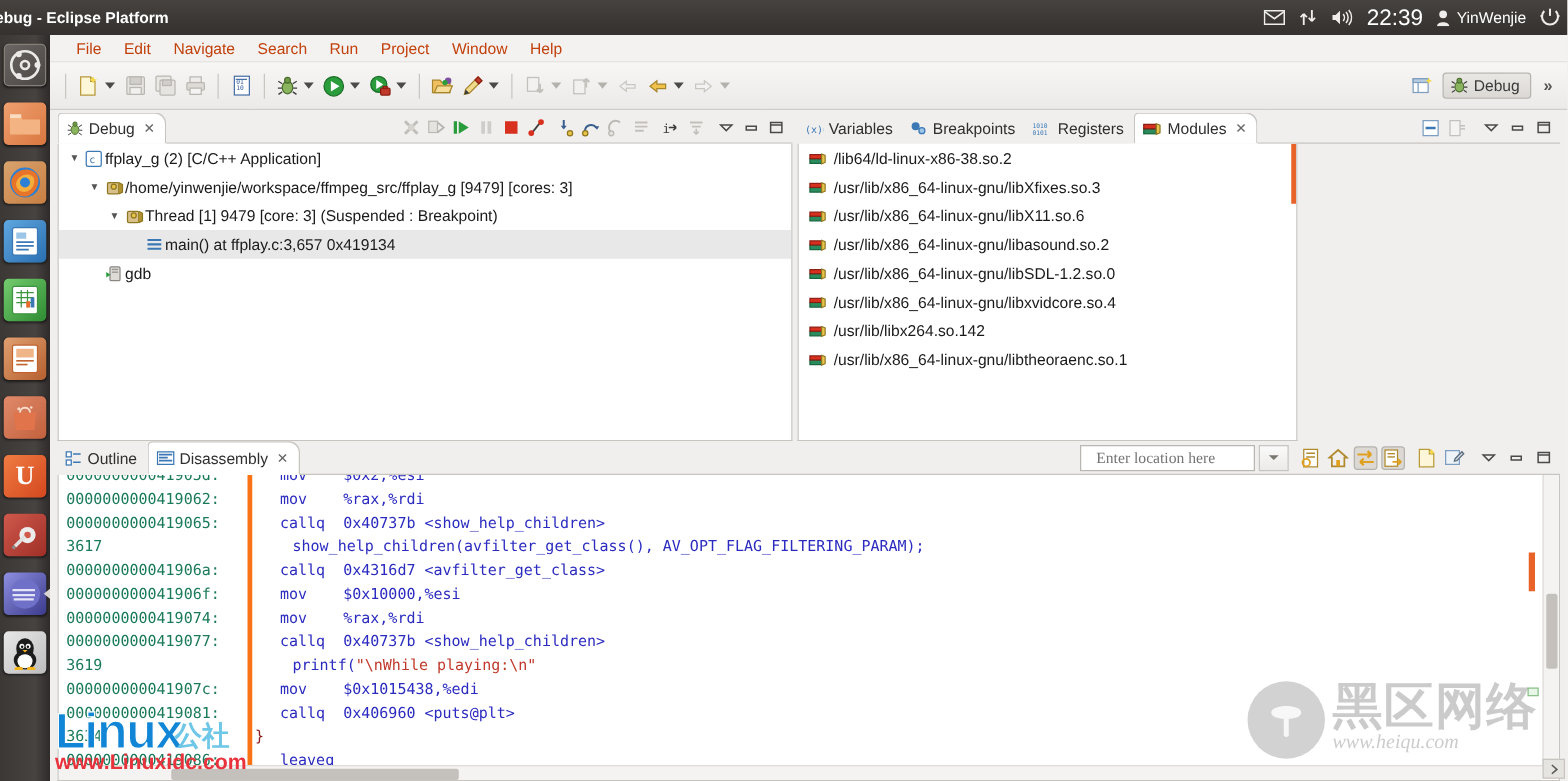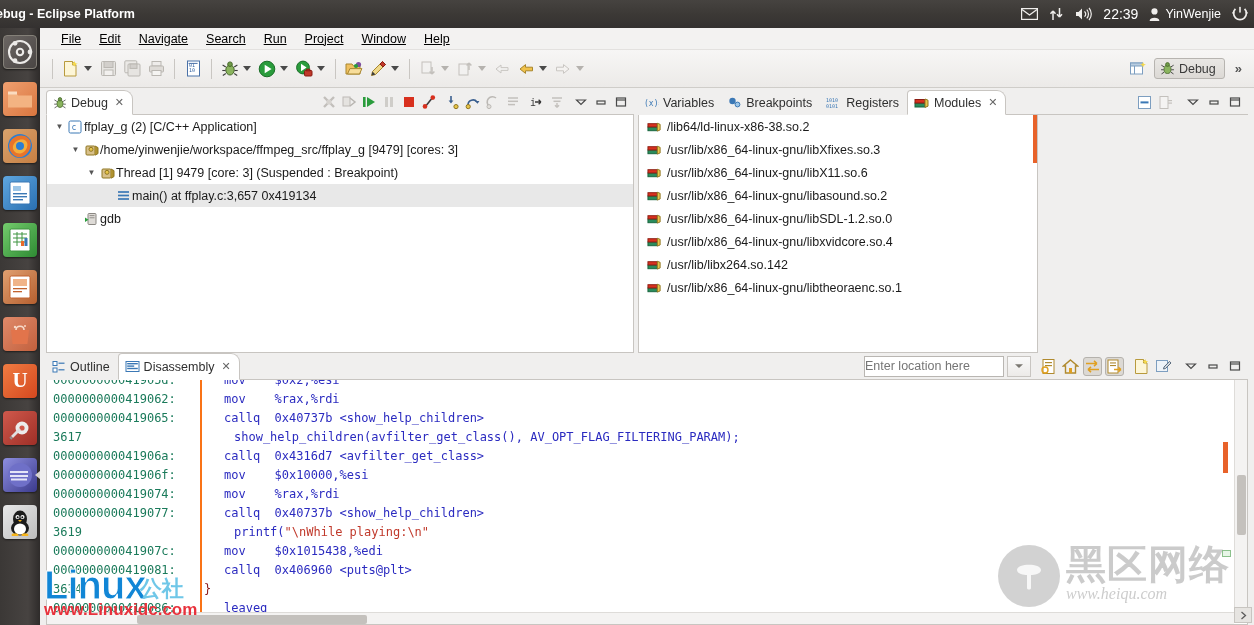--- a/index.html
+++ b/index.html
@@ -20,21 +20,21 @@
   }
   #win-title{
     font-weight:bold; font-size:12.5px; color:#ffffff;
     padding-left:0px; margin-left:-4px; white-space:nowrap;
   }
   #panel-right{
     margin-left:auto; display:flex; align-items:center; gap:11px;
     padding-right:6px; font-size:12.5px;
   }
   #panel-right .ind{ display:flex; align-items:center; color:#f4f2f0; }
-  #panel-clock{ color:#ffffff; font-size:14px; }
+  #panel-clock{ color:#ffffff; font-size:18px; }
   #panel-user{ display:flex; align-items:center; gap:5px; color:#ffffff; }
 
   
   #launcher{
     position:absolute; left:0; top:28px; width:40px; height:597px;
     background: linear-gradient(90deg,#3b3836 0%,#474341 70%,#2e2b2a 100%);
     overflow:hidden;
   }
   .li{ position:relative; width:40px; height:47px; display:flex; align-items:center; justify-content:center; }
   .li .tile{
@@ -66,21 +66,21 @@
     position:absolute; left:40px; top:28px; width:1214px; height:597px;
     background:#f0efee;
   }
 
   
   #menubar{
     height:22px; display:flex; align-items:center; gap:0px;
     padding-left:12px; background:#f3f2f1;
     border-bottom:1px solid #e3e1df;
   }
-  #menubar .mi{ padding:3px 9px; font-size:12.5px; color:#000000; cursor:default;text-decoration:underline; }
+  #menubar .mi{ padding:3px 9px; font-size:12.5px; color:#c2410c; cursor:default; }
 
   
   #toolbar{
     height:38px; display:flex; align-items:center; padding:0 6px;
     background:linear-gradient(180deg,#f7f6f5,#eceae8);
     border-bottom:1px solid #cfcdc9;
     position:relative;
   }
   .tb-sep{ width:1px; height:20px; background:#c9c6c2; margin:0 6px; }
   .tb-btn{
@@ -130,33 +130,33 @@
   .tree-row.sel{ background:#e8e8e8; }
   .twisty{ width:13px; text-align:center; color:#555; font-size:8px; }
   .tico{ width:18px; display:flex; align-items:center; justify-content:center; }
 
   
   .mod-row{ display:flex; align-items:center; height:23px; padding-left:6px; font-size:12.5px; color:#1a1a1a; white-space:nowrap;}
   .mod-row .tico{ margin-right:4px; }
 
   
   #disasm-body{ display:flex; font-family:"DejaVu Sans Mono", monospace; font-size:12px; }
-  #addr-col{ width:155px; flex:0 0 155px; background:#ffffff; border-right:2px solid #f97316; padding-left:6px;}
+  #addr-col{ width:155px; flex:0 0 155px; background:#ffffff; border-right:4px solid #f97316; padding-left:6px;}
   #code-col{ flex:1; background:#ffffff; position:relative; overflow:hidden;}
   .dline{ height:19px; line-height:19px; white-space:pre; }
   .addr{ color:#1a7a5a; }
   .srcnum{ color:#1a7a5a; }
   .asm{ color:#2b2bc0; padding-left:22px;}
   .src{ color:#2b2bc0; padding-left:32px;}
   .srcbrace{ color:#8b1a1a; padding-left:2px;}
   .str{ color:#c0392b; }
 
   .loc-input{
     width:140px; height:21px; border:1px solid #b9b6b2; background:#fff;
-    font-size:12.5px; color:#2b2b4a; padding:0 0; font-family:Liberation Sans, sans-serif;
+    font-size:12.5px; color:#2b2b4a; padding:0 12px; font-family:Liberation Serif, serif;
   }
   .loc-drop{
     width:24px;height:21px;border:1px solid #c8c5c1;background:linear-gradient(180deg,#fafafa,#eceae8);
     display:flex;align-items:center;justify-content:center;
   }
 
   
   .vscroll{ position:absolute; right:0; top:0; width:13px; bottom:0; background:#f4f3f2; border-left:1px solid #dedcd9;}
   .vthumb{ position:absolute; left:2px; width:9px; background:#c4c1bd; border-radius:2px;}
   .hscroll{ position:absolute; left:0; right:0; bottom:0; height:13px; background:#f4f3f2; border-top:1px solid #dedcd9;}

